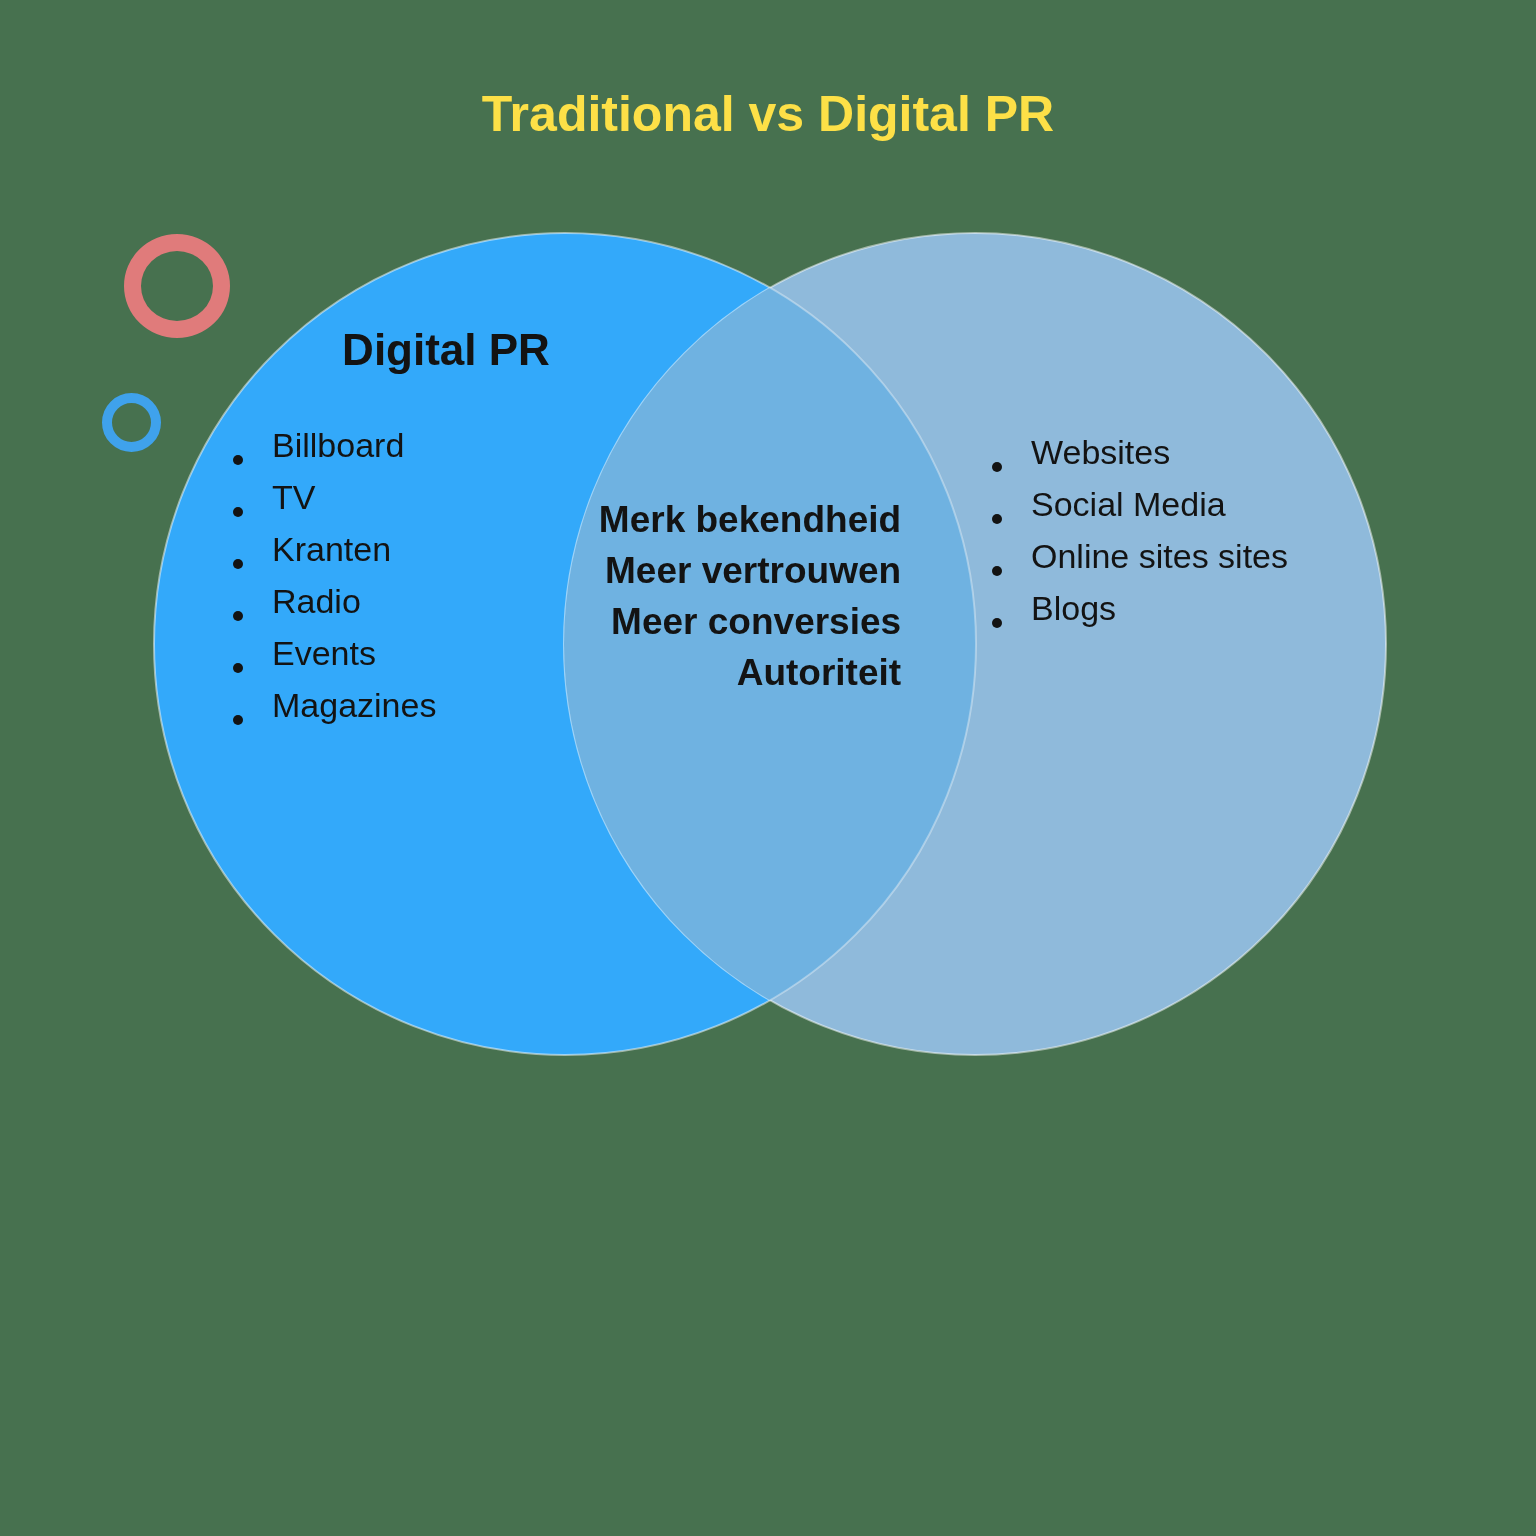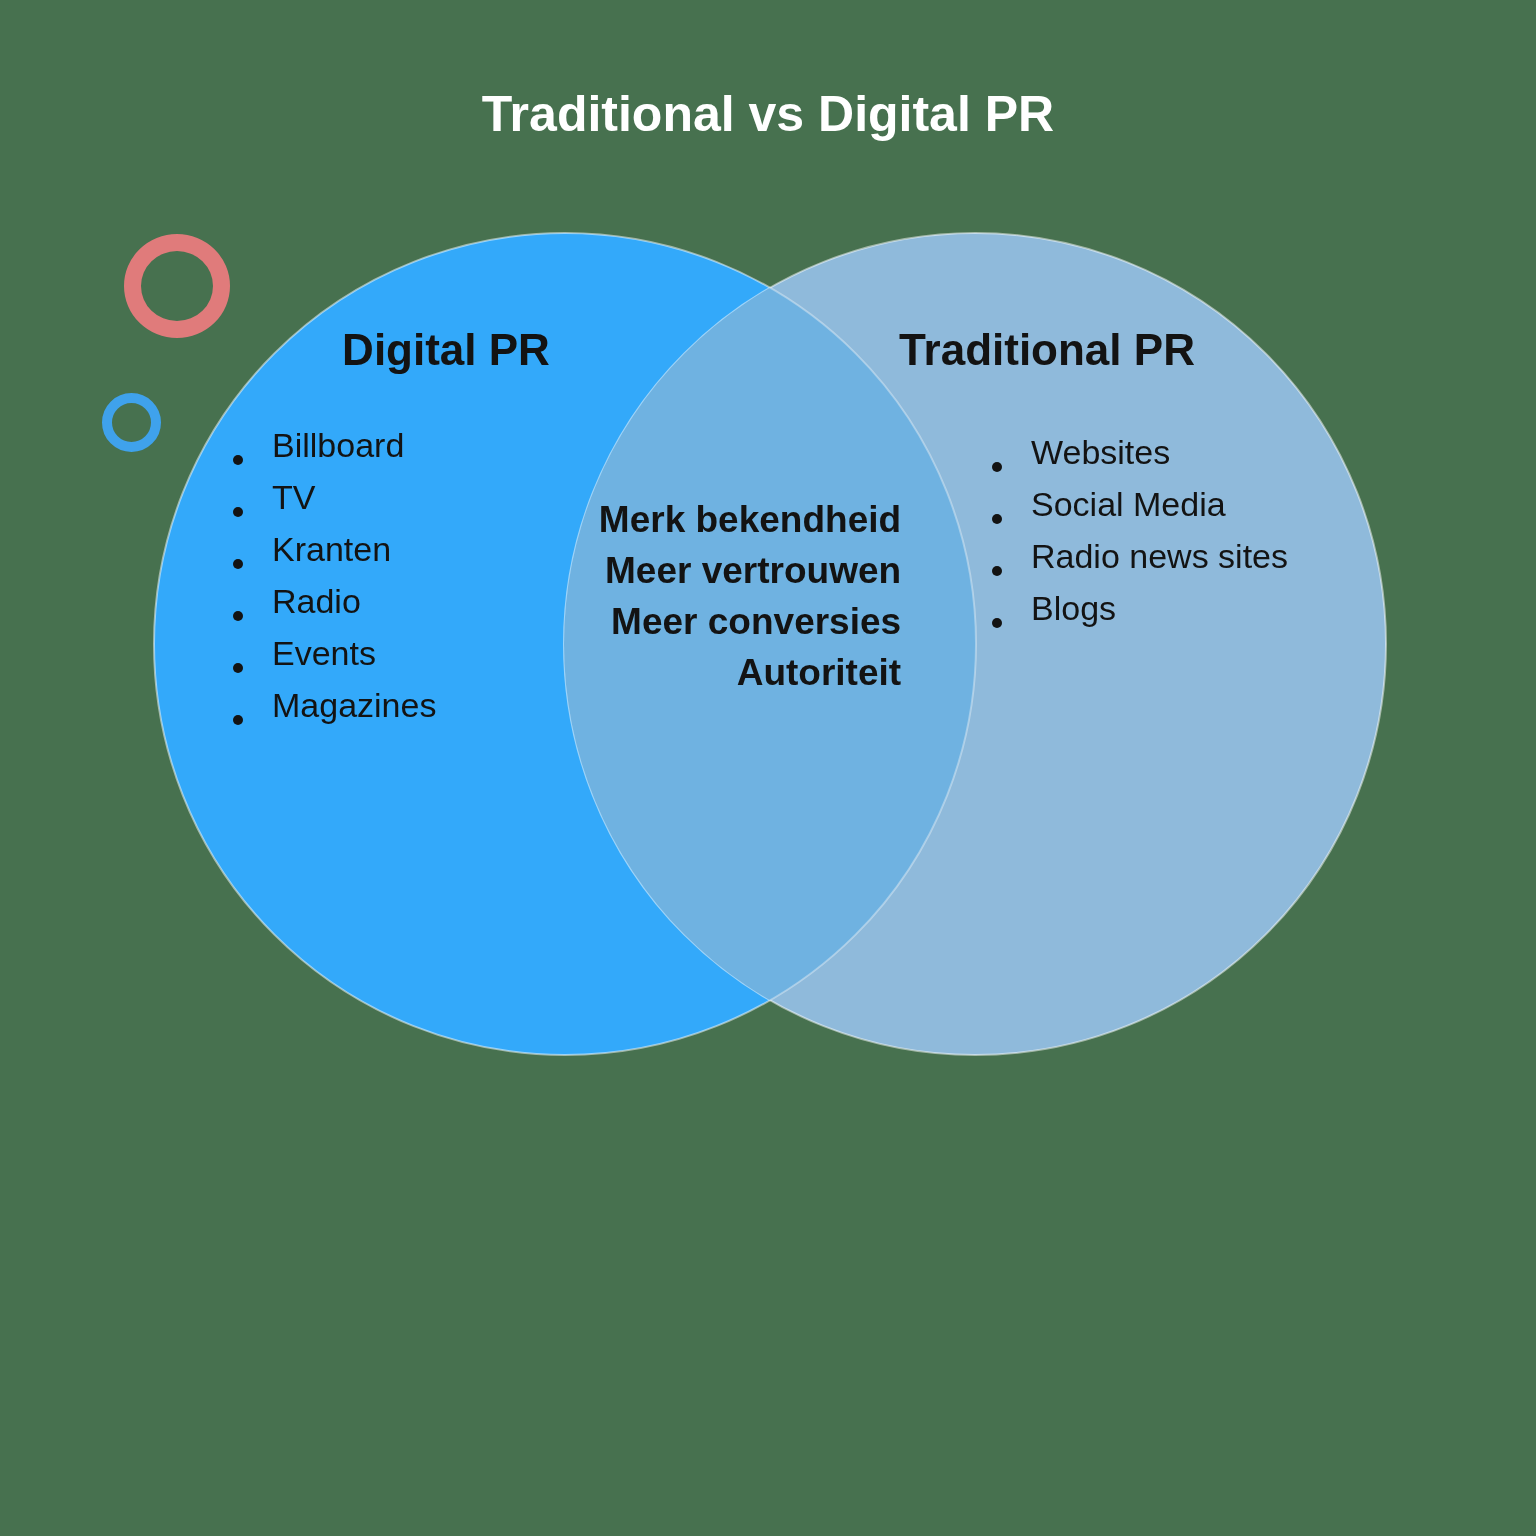--- a/index.html
+++ b/index.html
@@ -80,42 +80,41 @@
     font-weight: bold;
     line-height: 51px;
     white-space: nowrap;
   }
 </style>
 </head>
 <body>
 
 <div class="canvas" style="background: rgb(71, 113, 79); color: rgb(19, 19, 19);">
 
-  <h1 class="title" style="color: #ffffff;">Traditional vs Digital PR</h1>
+  <h1 class="title" style="color: #fde047;">Traditional vs Digital PR</h1>
 
   <svg class="venn-svg" viewBox="0 0 1536 1536" aria-hidden="true">
     <defs>
       <clipPath id="clipLeft">
           <circle cx="565" cy="644" r="411"></circle>
         </clipPath>
       <clipPath id="clipRight">
           <circle cx="975" cy="644" r="411"></circle>
         </clipPath>
     </defs>
     <circle cx="565" cy="644" r="411" stroke="rgba(255,255,255,0.5)" stroke-width="2" fill="#33A9FA"></circle>
     <circle cx="975" cy="644" r="411" stroke="rgba(255,255,255,0.5)" stroke-width="2" fill="#8FBADB"></circle>
     <circle cx="975" cy="644" r="411" clip-path="url(#clipLeft)" fill="#6FB2E1"></circle>
     <circle cx="565" cy="644" r="411" clip-path="url(#clipRight)" fill="none" stroke="rgba(255,255,255,0.35)" stroke-width="2"></circle>
   </svg>
 
   <div class="ring red" style="border-color: rgb(224, 123, 123);"></div>
   <div class="ring blue" style="border-color: rgb(63, 162, 236);"></div>
 
   <h2 class="circle-heading left">Digital PR</h2>
-  <h2 class="circle-heading right">Traditional PR</h2>
 
   <ul class="pr-list left">
     <li>
         <span class="bullet" style="background: rgb(19, 19, 19);"></span>
         <span>Billboard</span>
       </li>
     <li>
         <span class="bullet" style="background: rgb(19, 19, 19);"></span>
         <span>TV</span>
       </li>
@@ -141,21 +140,21 @@
     <li>
         <span class="bullet" style="background: rgb(19, 19, 19);"></span>
         <span>Websites</span>
       </li>
     <li>
         <span class="bullet" style="background: rgb(19, 19, 19);"></span>
         <span>Social Media</span>
       </li>
     <li>
         <span class="bullet" style="background: rgb(19, 19, 19);"></span>
-        <span>Radio news sites</span>
+        <span>Online sites sites</span>
       </li>
     <li>
         <span class="bullet" style="background: rgb(19, 19, 19);"></span>
         <span>Blogs</span>
       </li>
   </ul>
 
   <div class="overlap-text">
     <div>Merk bekendheid</div>
     <div>Meer vertrouwen</div>

